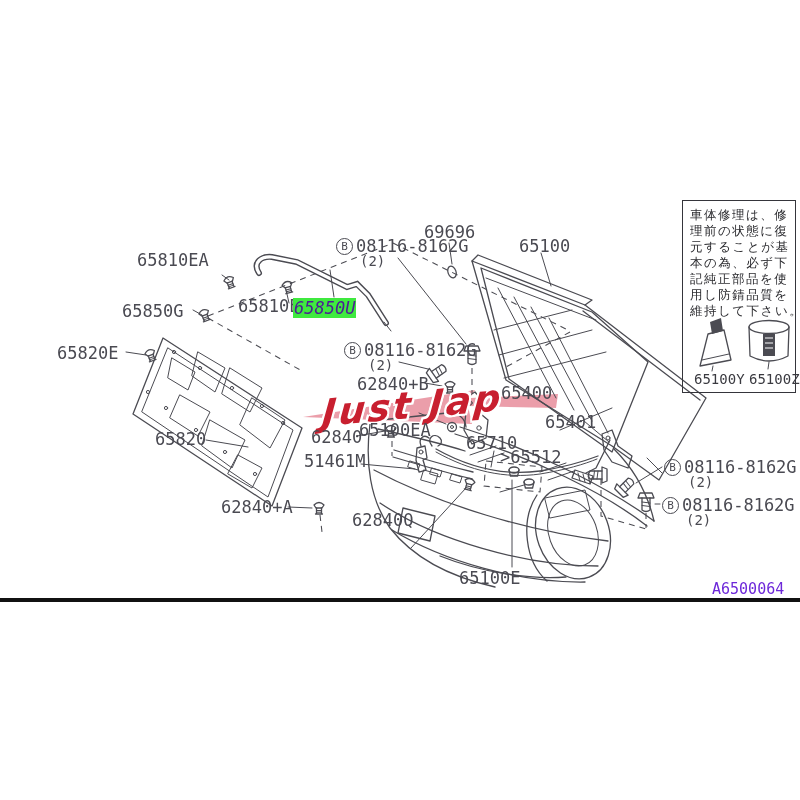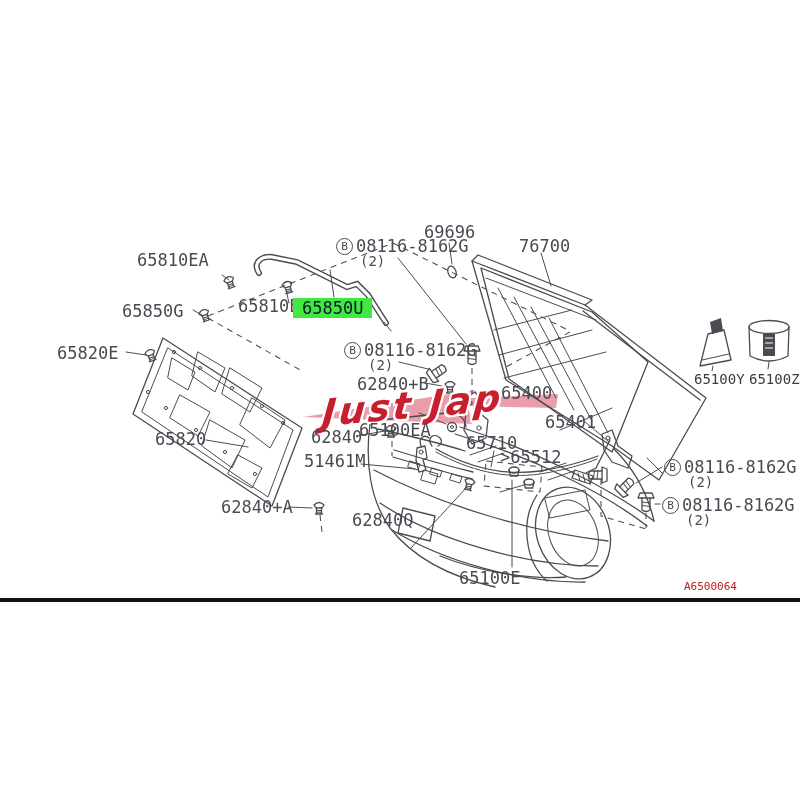--- a/index.html
+++ b/index.html
@@ -4,35 +4,35 @@
 <style>
   html,body{margin:0;padding:0;background:#fff;}
   .stage{position:relative;width:800px;height:800px;background:#fff;overflow:hidden;
          font-family:"DejaVu Sans Mono", monospace;color:#4a4a52;}
   svg{position:absolute;left:0;top:0;}
   .ln{stroke:#4b4b52;fill:none;stroke-width:1.3;stroke-linecap:round;stroke-linejoin:round;}
   .th{stroke:#4b4b52;fill:none;stroke-width:1;stroke-linecap:round;}
   .dsh{stroke:#4b4b52;fill:none;stroke-width:1.05;stroke-dasharray:6 5;}
   .fl{fill:#4b4b52;stroke:none;}
   .lbl{position:absolute;font-size:17px;white-space:nowrap;color:#4a4a52;}
-  .hl{background:#3fe93f;color:#0f172a;padding:0 9px;}
+  .hl{background:#3fe93f;color:#4c1d95;padding:0 1px;font-style:italic;}
   .qty{display:block;font-size:14px;margin-left:24px;margin-top:-3px;}
   .circ{display:inline-block;width:15px;height:15px;border:1.4px solid #4a4a52;border-radius:50%;
         font-size:11px;line-height:15px;text-align:center;margin-right:3px;vertical-align:2px;}
   .wm{position:absolute;left:322px;top:384px;font-family:"DejaVu Sans", sans-serif;
       font-style:italic;font-weight:bold;font-size:37px;letter-spacing:3px;color:#c81f2f;
       transform:rotate(-5deg) skewX(-10deg);
       text-shadow:-2px -2px 0 #fff,2px -2px 0 #fff,-2px 2px 0 #fff,2px 2px 0 #fff,0 -2px 0 #fff,0 2px 0 #fff,-2px 0 0 #fff,2px 0 0 #fff;}
   .notebox{position:absolute;left:682px;top:200px;width:112px;height:191px;border:1.6px solid #35353b;}
   .jp{position:absolute;left:7px;top:6px;font-family:"DejaVu Sans", sans-serif;font-size:12.5px;
       line-height:16px;letter-spacing:1.5px;color:#2c2c30;white-space:nowrap;}
   .jp span{display:block;}
   .boxlbl{position:absolute;font-size:14px;color:#3a3a40;margin-left:8px;}
   .rule{position:absolute;left:0;top:598px;width:800px;height:3.5px;background:#111;}
-  .code{position:absolute;left:684px;top:580px;font-size:11px;color:#b91c1c;}
+  .code{position:absolute;left:712px;top:580px;font-size:15px;color:#6d28d9;}
 </style>
 </head>
 <body>
 
 <div class="stage">
 
 <svg width="800" height="800" viewBox="0 0 800 800">
   <defs>
     <g id="bolt">
       <path class="ln" d="M-6,-10 L6,-10 L8,-5 L-8,-5 Z"></path>
@@ -246,21 +246,21 @@
 
 <div class="wm">Just Jap</div>
 
 <div class="lbl" style="left:137px;top:250px">65810EA</div>
 <div class="lbl" style="left:122px;top:301px">65850G</div>
 <div class="lbl" style="left:57px;top:343px">65820E</div>
 <div class="lbl" style="left:155px;top:429px">65820</div>
 <div class="lbl" style="left:238px;top:296px">65810E</div>
 <div class="lbl" style="left:293px;top:298px"><span class="hl">65850U</span></div>
 <div class="lbl" style="left:424px;top:222px">69696</div>
-<div class="lbl" style="left:519px;top:236px">76700</div>
+<div class="lbl" style="left:519px;top:236px">65100</div>
 <div class="lbl" style="left:357px;top:374px">62840+B</div>
 <div class="lbl" style="left:501px;top:383px">65400</div>
 <div class="lbl" style="left:359px;top:420px">65100EA</div>
 <div class="lbl" style="left:545px;top:412px">65401</div>
 <div class="lbl" style="left:311px;top:427px">62840</div>
 <div class="lbl" style="left:466px;top:433px">65710</div>
 <div class="lbl" style="left:500px;top:447px">&gt;65512</div>
 <div class="lbl" style="left:304px;top:451px">51461M</div>
 <div class="lbl" style="left:221px;top:497px">62840+A</div>
 <div class="lbl" style="left:352px;top:510px">62840Q</div>
@@ -276,19 +276,30 @@
 </div>
 <div class="lbl" style="left:664px;top:457px">
   <span class="circ">B</span><span>08116-8162G</span>
   <span class="qty">(2)</span>
 </div>
 <div class="lbl" style="left:662px;top:495px">
   <span class="circ">B</span><span>08116-8162G</span>
   <span class="qty">(2)</span>
 </div>
 
+<div class="notebox">
+  <div class="jp">
+    <span>車体修理は、修</span>
+    <span>理前の状態に復</span>
+    <span>元することが基</span>
+    <span>本の為、必ず下</span>
+    <span>記純正部品を使</span>
+    <span>用し防錆品質を</span>
+    <span>維持して下さい。</span>
+  </div>
+</div>
 <div class="boxlbl" style="left:686px;top:371px">65100Y</div>
 <div class="boxlbl" style="left:741px;top:371px">65100Z</div>
 
 <div class="code">A6500064</div>
 <div class="rule"></div>
 
 </div>
 
 </body></html>

